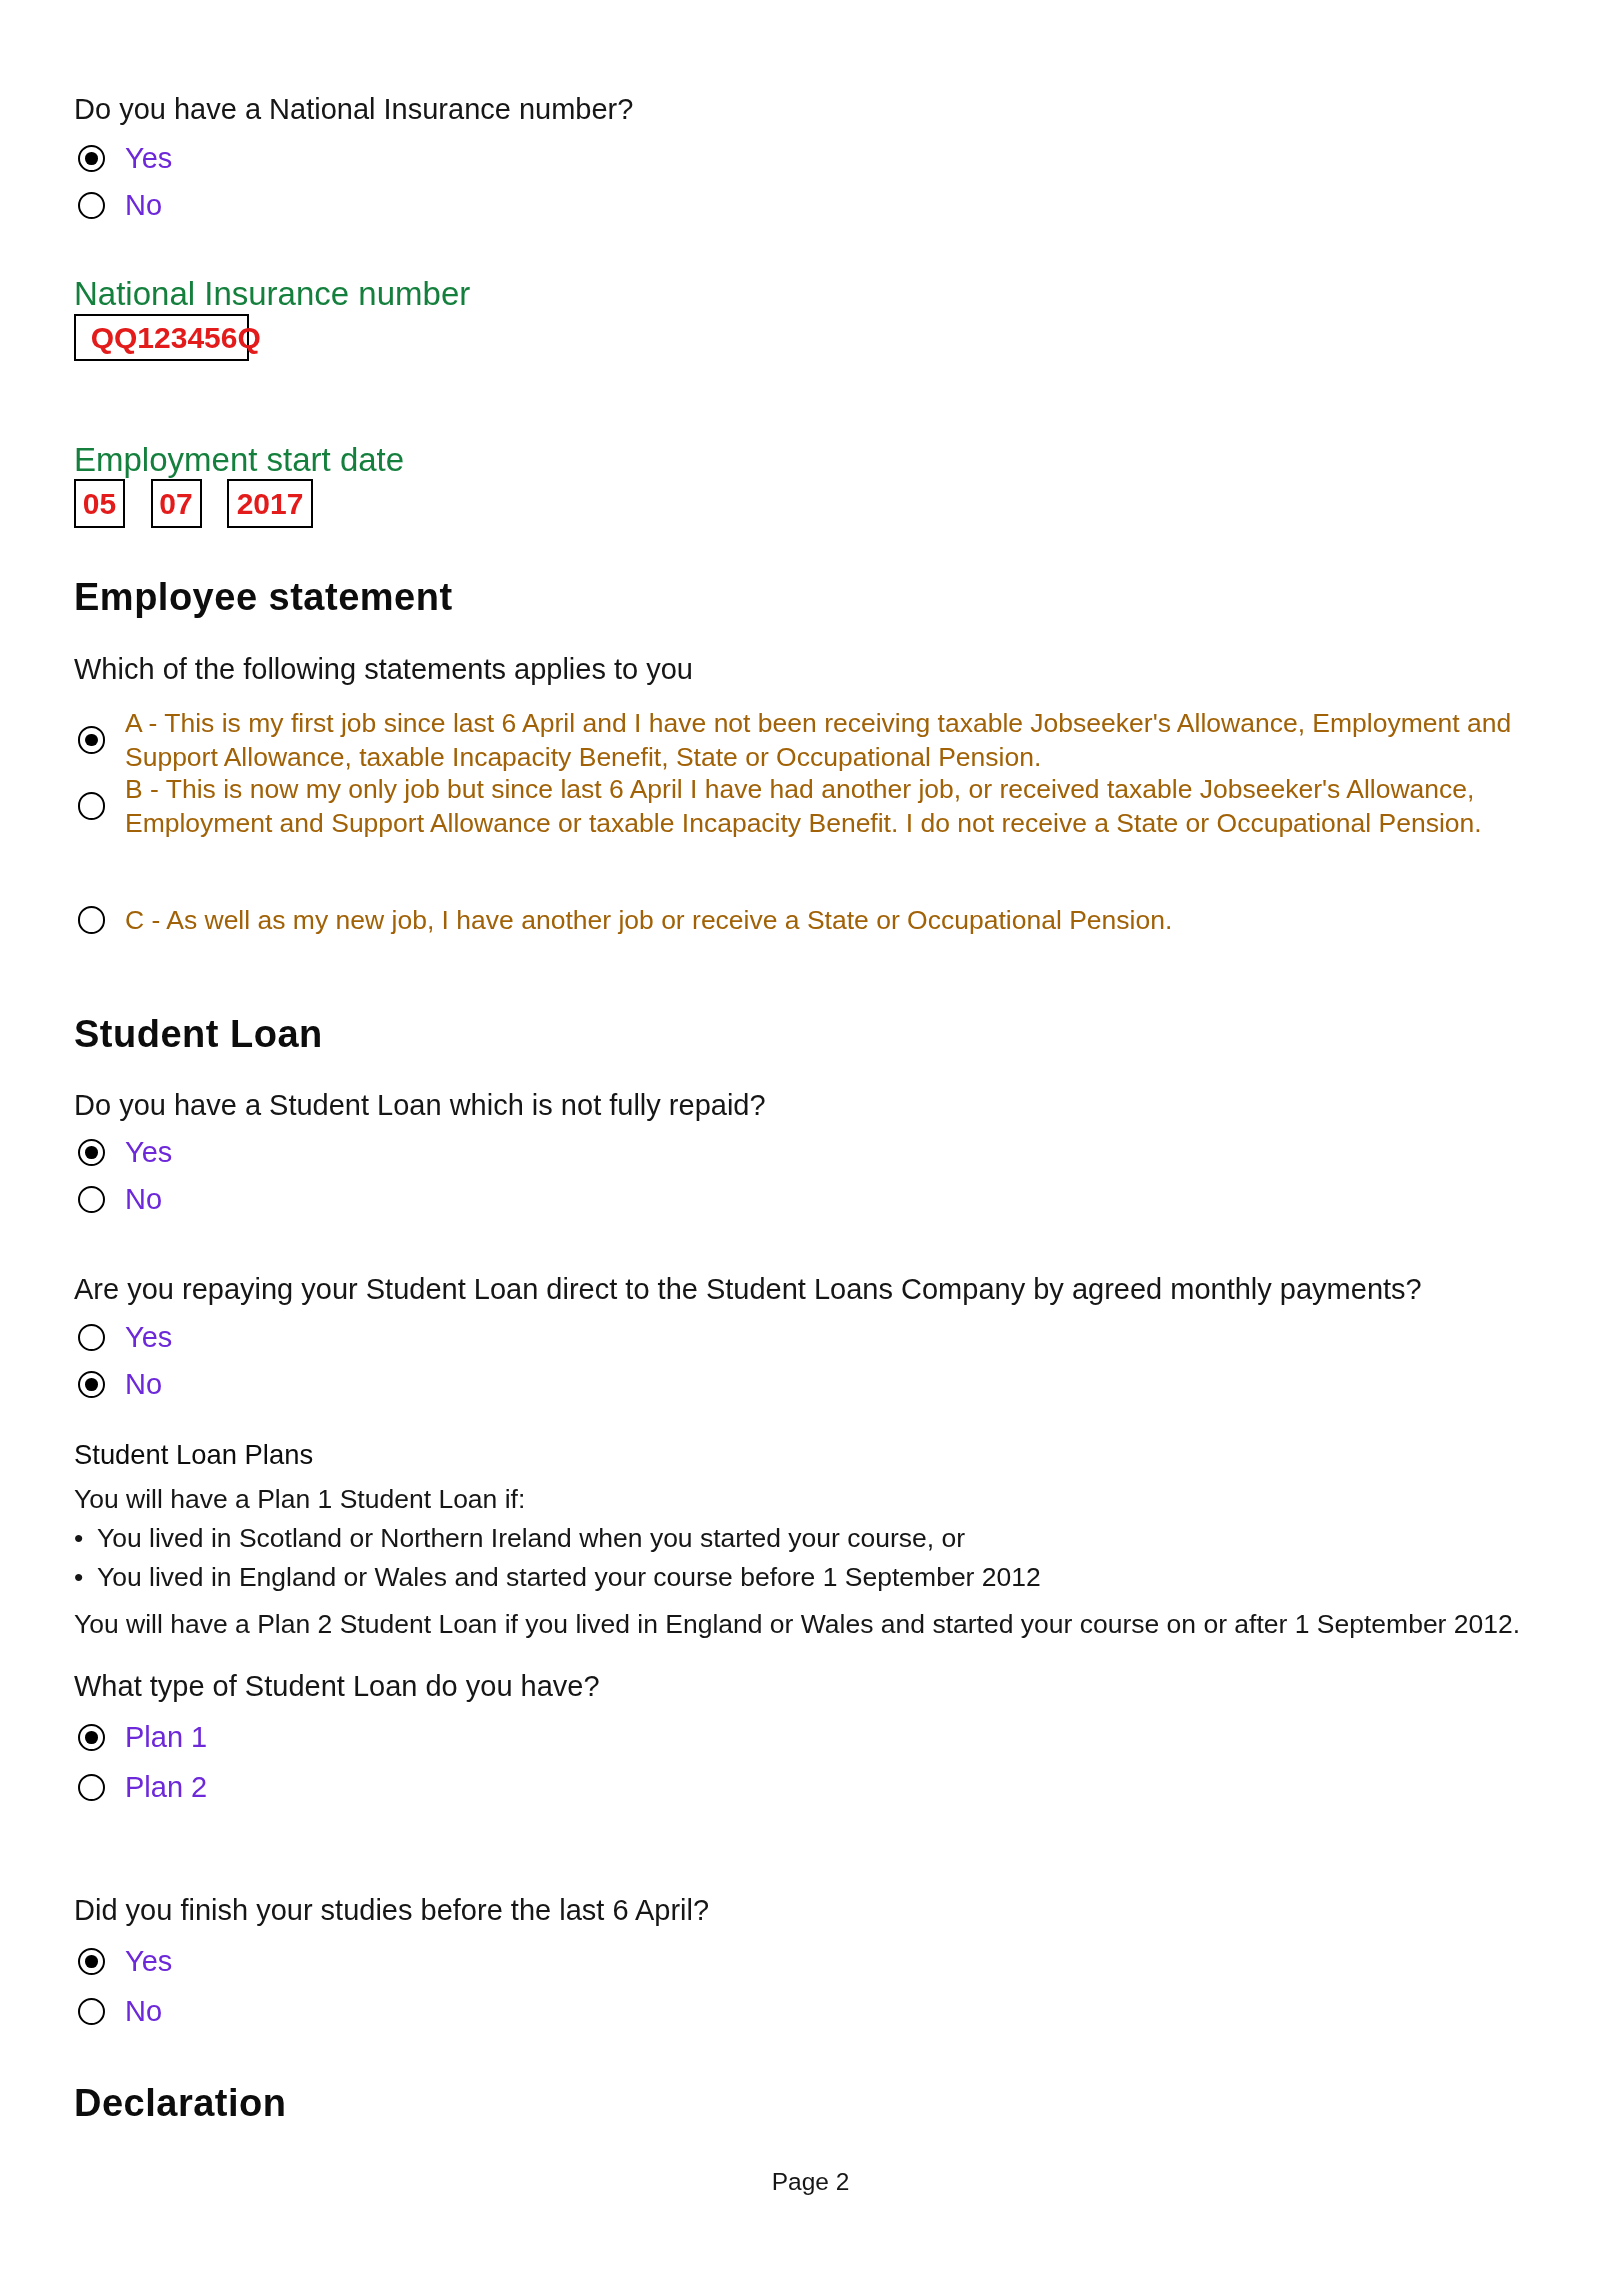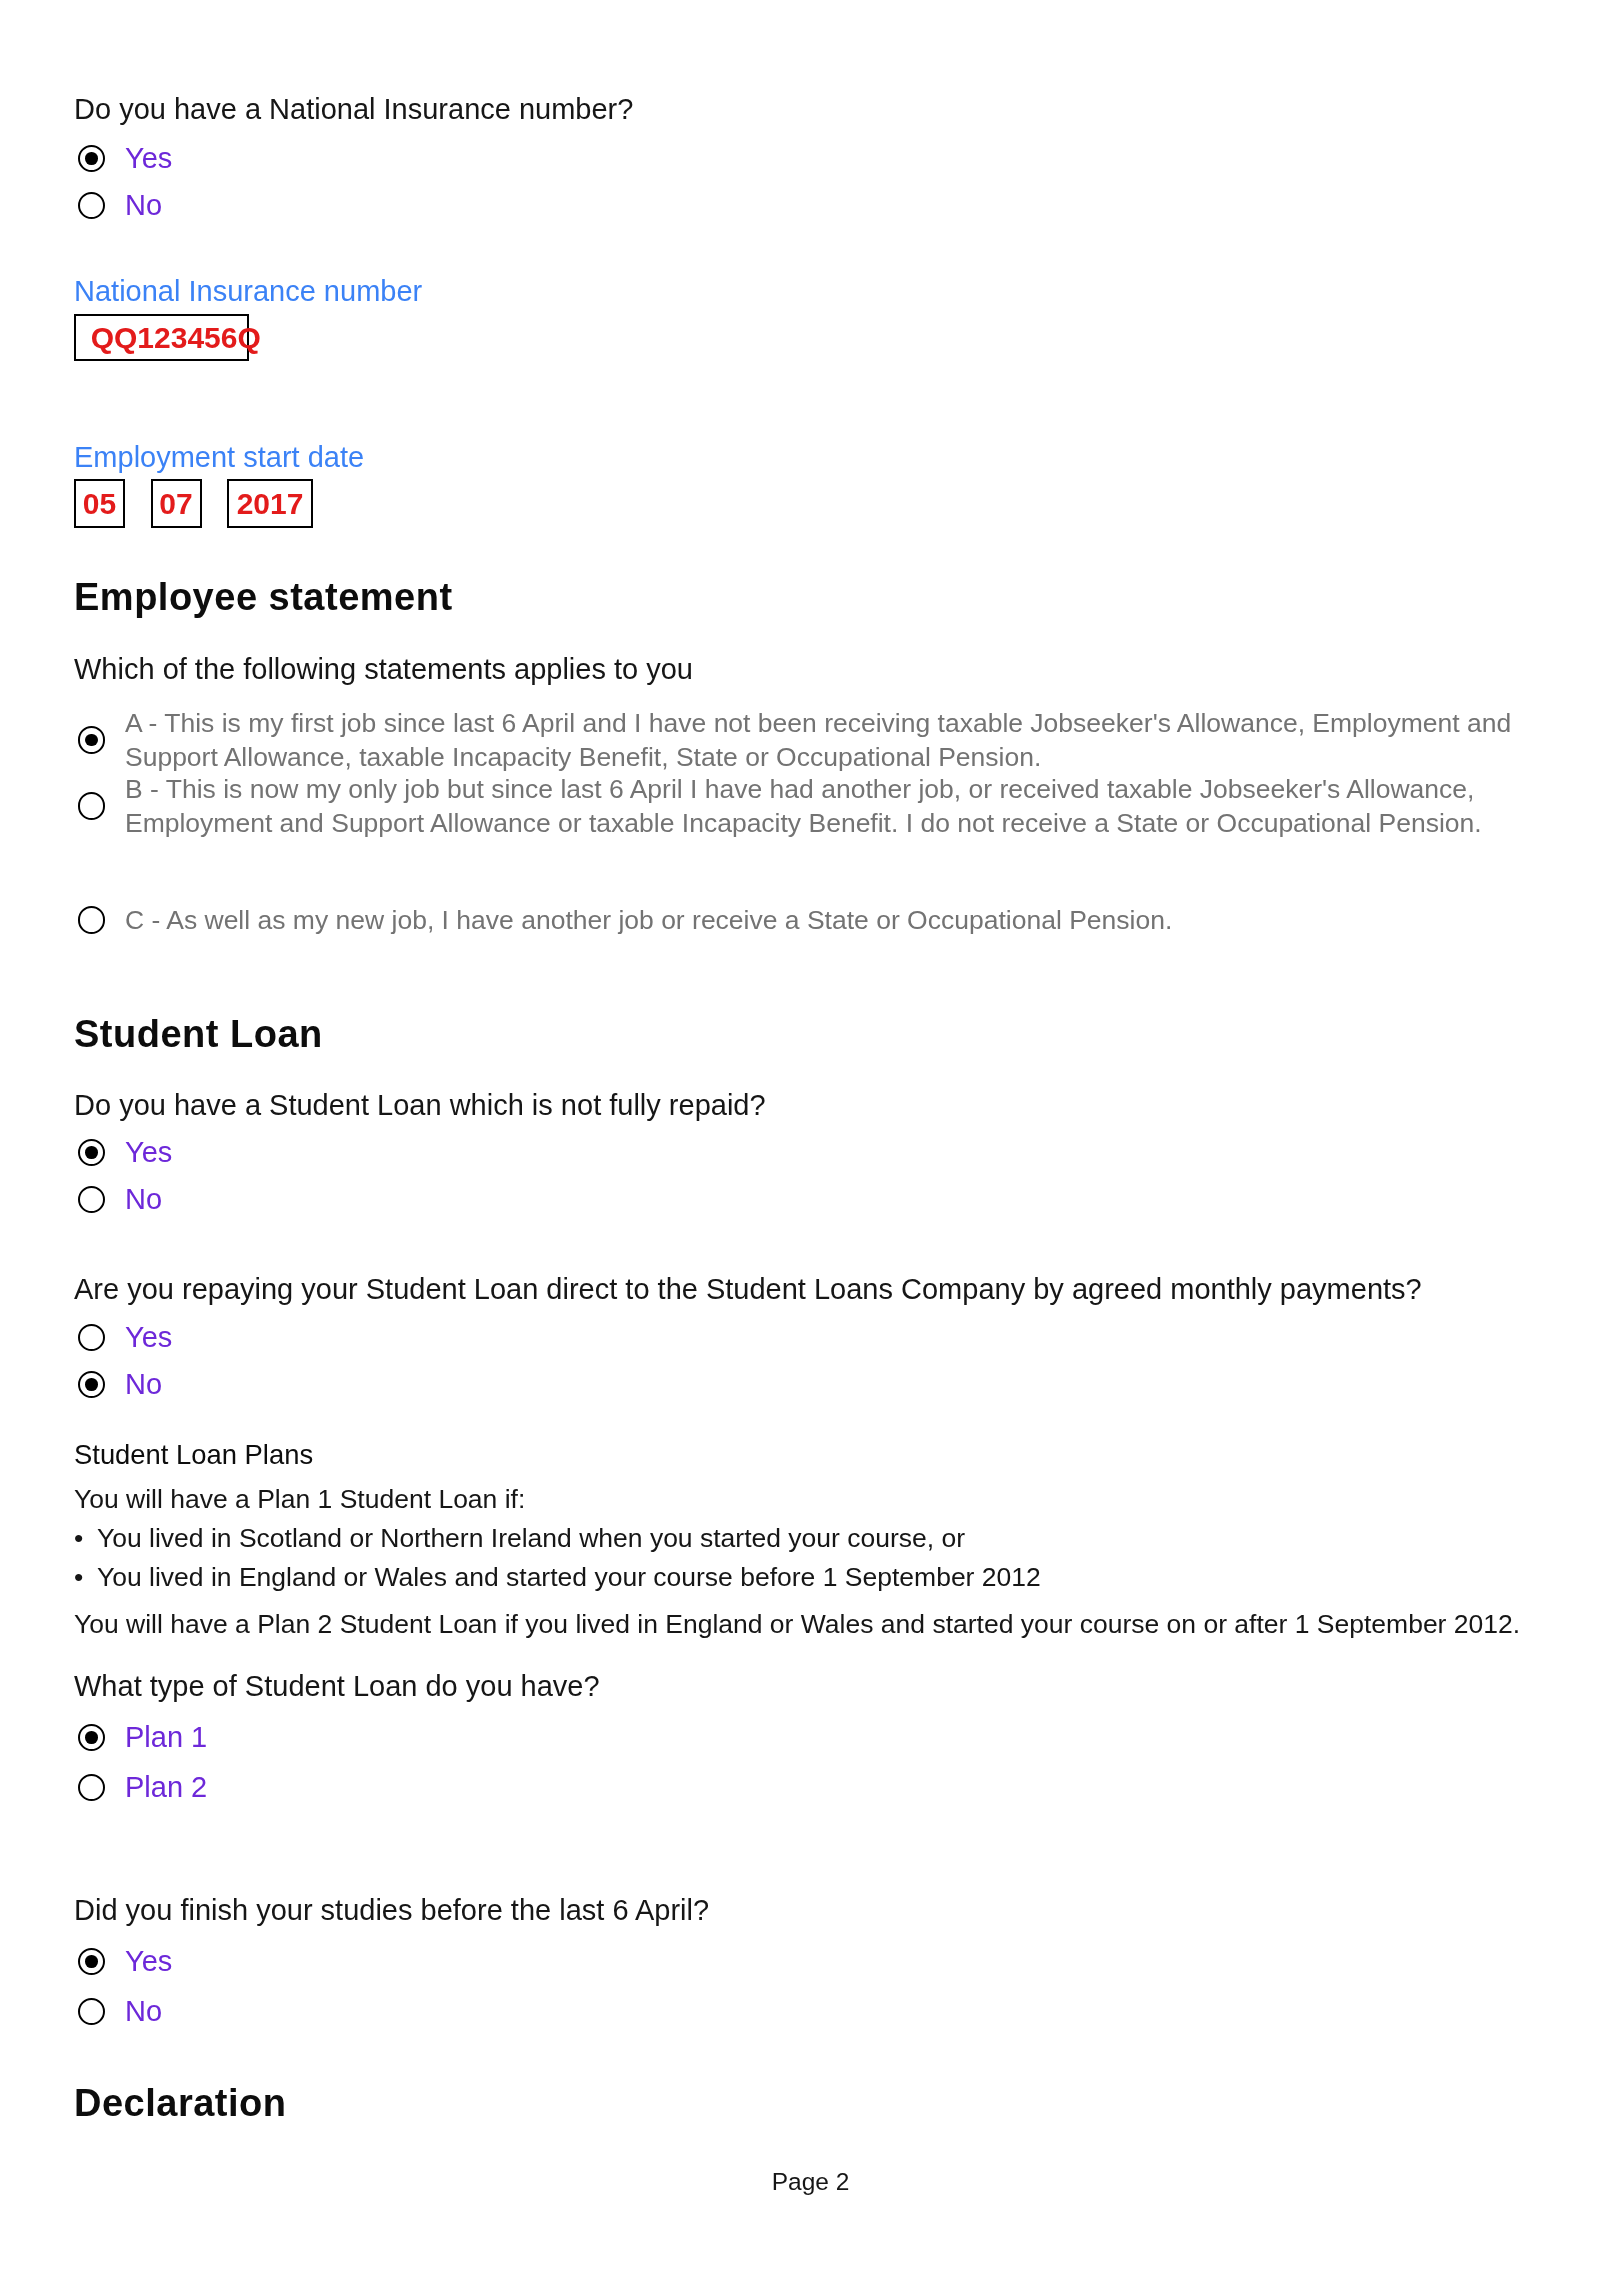--- a/index.html
+++ b/index.html
@@ -7,38 +7,38 @@
     position:relative;
     width:1621px;
     height:2293px;
     margin:0 auto;
     background:#ffffff;
     font-family:"Liberation Sans","DejaVu Sans",sans-serif;
     color:#141414;
   }
   .abs{position:absolute;left:74px;}
   .question{font-size:29px;color:#161616;}
-  .field-label{font-size:29px;color:#3b82f6;}
+  .field-label{font-size:33px;color:#15803d;}
   .section-heading{font-size:38px;font-weight:bold;color:#0d0d0d;letter-spacing:0.5px;}
   .sub-heading{font-size:27.4px;font-weight:normal;color:#0d0d0d;}
   .body-text{font-size:26.5px;color:#161616;}
 
   .radio-row{position:absolute;left:78px;display:flex;align-items:center;gap:19.6px;}
   .radio{
     width:27.4px;height:27.4px;box-sizing:border-box;
     border:2px solid #000;border-radius:50%;
     display:inline-flex;align-items:center;justify-content:center;
     flex:0 0 auto;background:#fff;
   }
   .radio .dot{width:12.7px;height:12.7px;border-radius:50%;background:#000;display:none;}
   .radio.checked .dot{display:block;}
   .radio-label{font-size:29px;color:#6d28d9;}
 
   .statement-row{position:absolute;left:78px;display:flex;align-items:center;gap:19.6px;}
-  .statement-text{font-size:26.5px;line-height:34px;color:#737373;white-space:pre-line;max-width:1470px;}
+  .statement-text{font-size:26.5px;line-height:34px;color:#a16207;white-space:pre-line;max-width:1470px;}
 
   .value-box{
     position:absolute;left:74px;box-sizing:border-box;
     border:2px solid #000;background:#fff;
     display:flex;align-items:center;
   }
   .nino-box{width:175px;height:47px;padding-left:14.7px;}
   .red-value{color:var(--red,#e31b1b);font-weight:bold;font-size:30px;}
 
   .date-row{position:absolute;left:74px;display:flex;gap:25.5px;}

